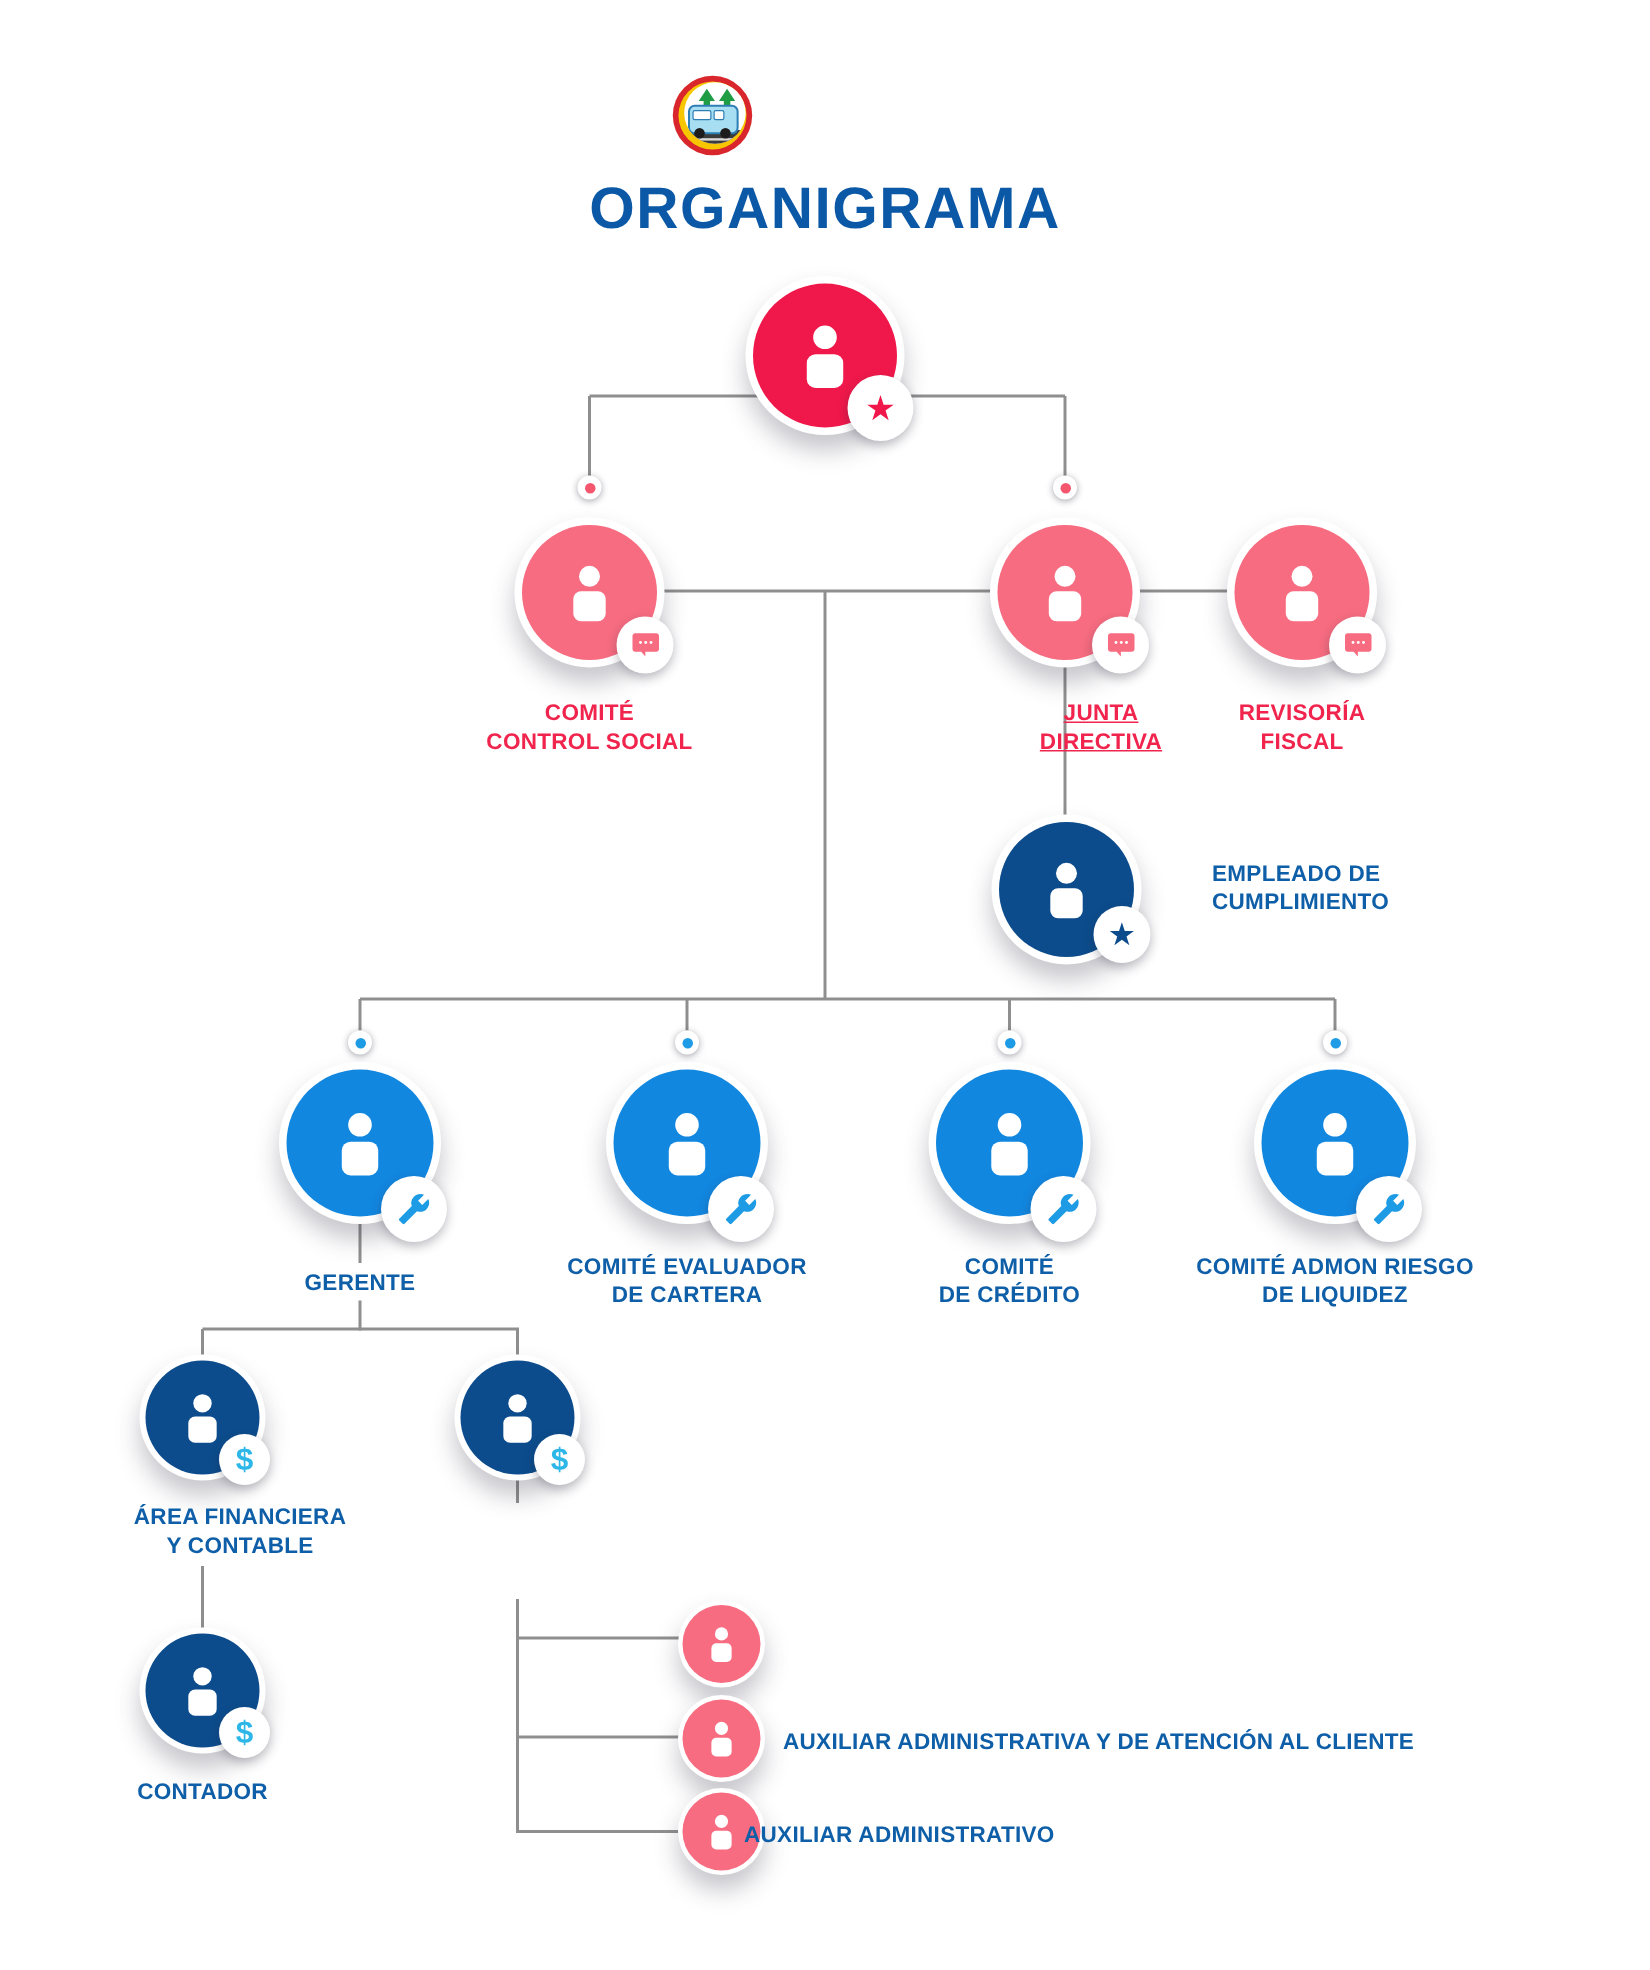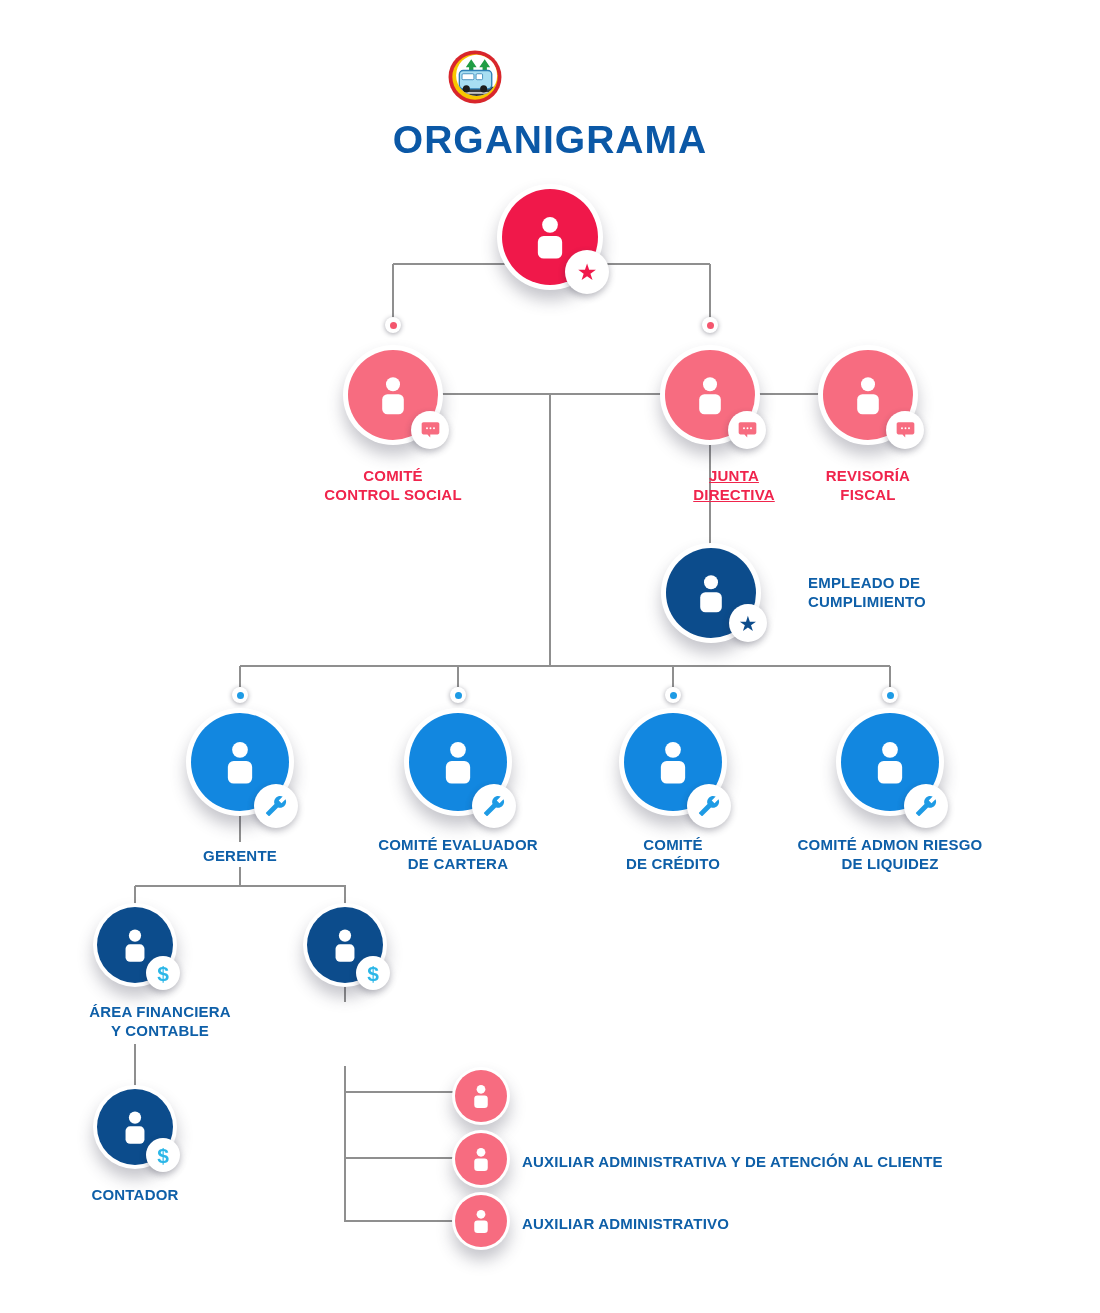--- a/index.html
+++ b/index.html
@@ -333,15 +333,15 @@
   <div class="lbl blue center" style="left:458px;top:835px;">COMITÉ EVALUADOR
 DE CARTERA</div>
   <div class="lbl blue center" style="left:673px;top:835px;">COMITÉ
 DE CRÉDITO</div>
   <div class="lbl blue center" style="left:890px;top:835px;">COMITÉ ADMON RIESGO
 DE LIQUIDEZ</div>
   <div class="lbl blue center" style="left:135px;top:1002px;margin-left:25px;">ÁREA FINANCIERA
 Y CONTABLE</div>
   <div class="lbl blue center" style="left:135px;top:1185px;">CONTADOR</div>
   <div class="lbl blue" style="left:522px;top:1152px;">AUXILIAR ADMINISTRATIVA Y DE ATENCIÓN AL CLIENTE</div>
-  <div class="lbl blue" style="left:522px;top:1214px;">AUXILIAR ADMINISTRATIVO</div>
+  <div class="lbl blue" style="left:496px;top:1214px;">AUXILIAR ADMINISTRATIVO</div>
 
 </div>
 
 </body></html>

